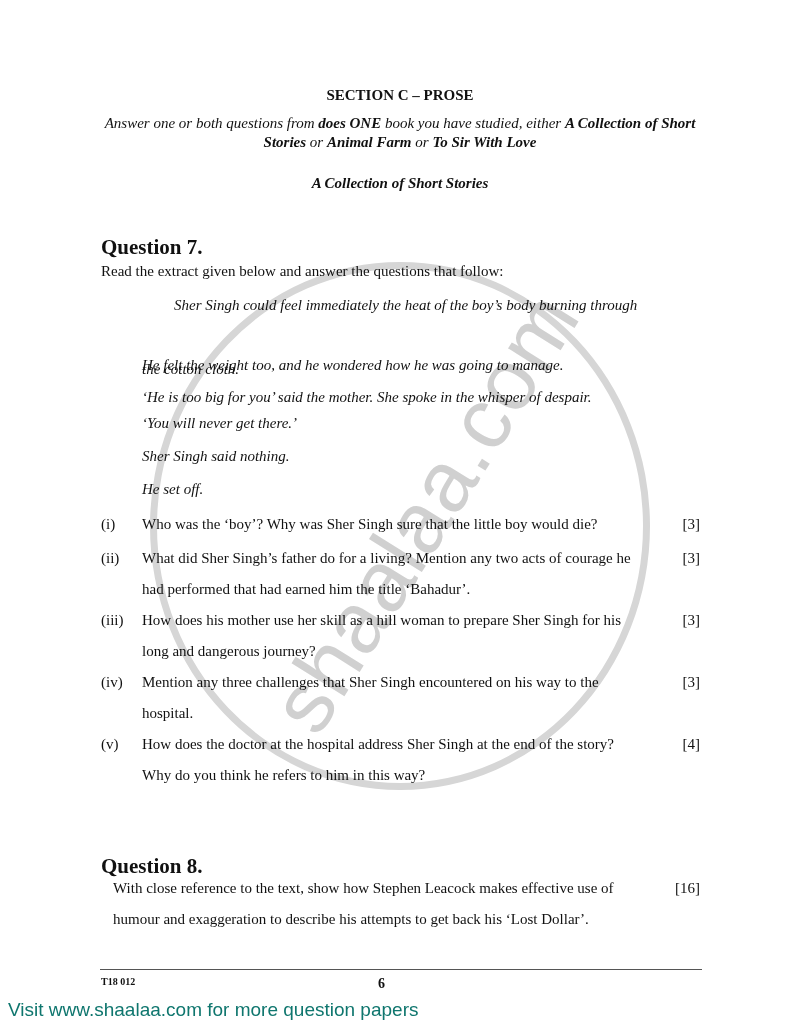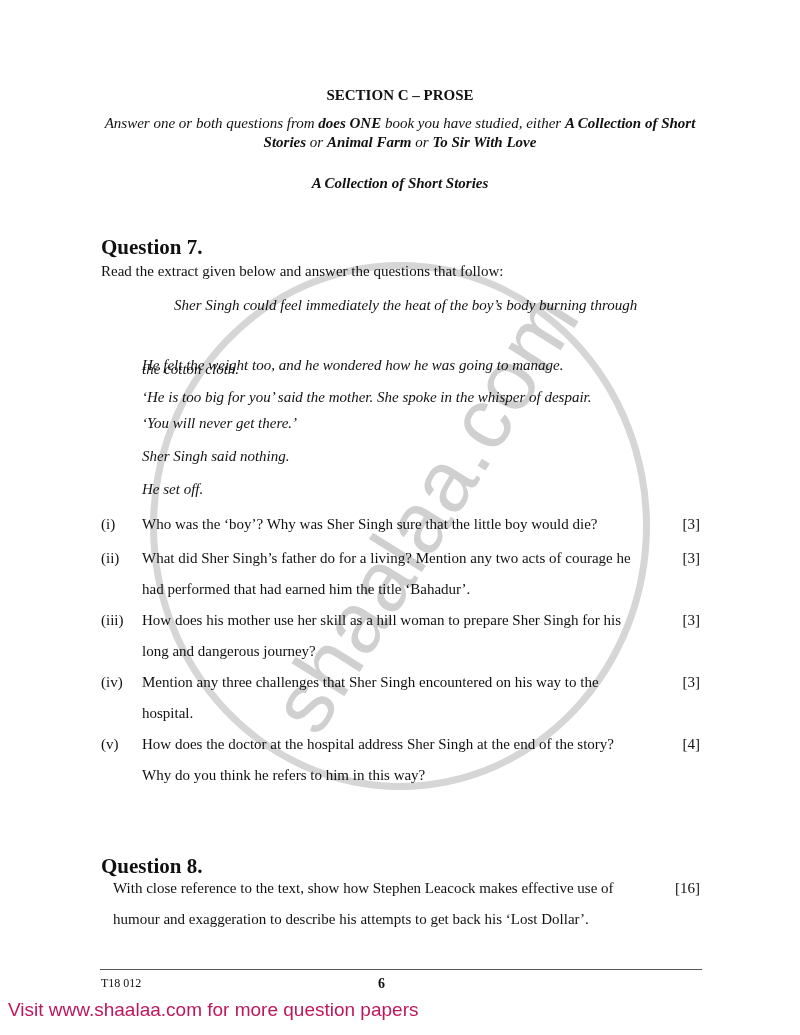--- a/index.html
+++ b/index.html
@@ -22,23 +22,23 @@
   .instruction { left: 100px; width: 600px; top: 110px; text-align: center; font-style: italic; font-size: 15px; line-height: 19px; }
   .instruction b { font-weight: bold; }
   .book-title { left: 0; width: 800px; top: 171px; text-align: center; font-style: italic; font-weight: bold; font-size: 15px; }
   .q-heading { font-weight: bold; font-size: 21px; left: 101px; }
   .plain { font-size: 15px; left: 101px; }
   .extract-line { font-style: italic; font-size: 15px; left: 142px; }
   .sub-num { font-size: 15px; left: 101px; }
   .sub-text { font-size: 15px; left: 142px; width: 500px; line-height: 31px; }
   .marks { font-size: 15px; left: 660px; width: 40px; text-align: right; }
   .footer-rule { left: 100px; top: 965px; width: 602px; height: 1px; background: #555; }
-  .footer-code { left: 101px; top: 972px; font-weight: normal; font-size: 12px; }
+  .footer-code { left: 101px; top: 972px; font-weight: bold; font-size: 10px; }
   .footer-page { left: 378px; top: 972px; font-weight: bold; font-size: 14px; }
-  .promo { left: 8px; top: 995px; font-family: "Liberation Sans", sans-serif; font-size: 19px; color: #be185d; }
+  .promo { left: 8px; top: 995px; font-family: "Liberation Sans", sans-serif; font-size: 19px; color: #0f766e; }
 </style>
 </head>
 <body>
 
 <div class="watermark-ring"></div>
 <div class="watermark-text">shaalaa.com</div>
 
 <div class="content">
 
   <div class="abs section-title">SECTION C – PROSE</div>

